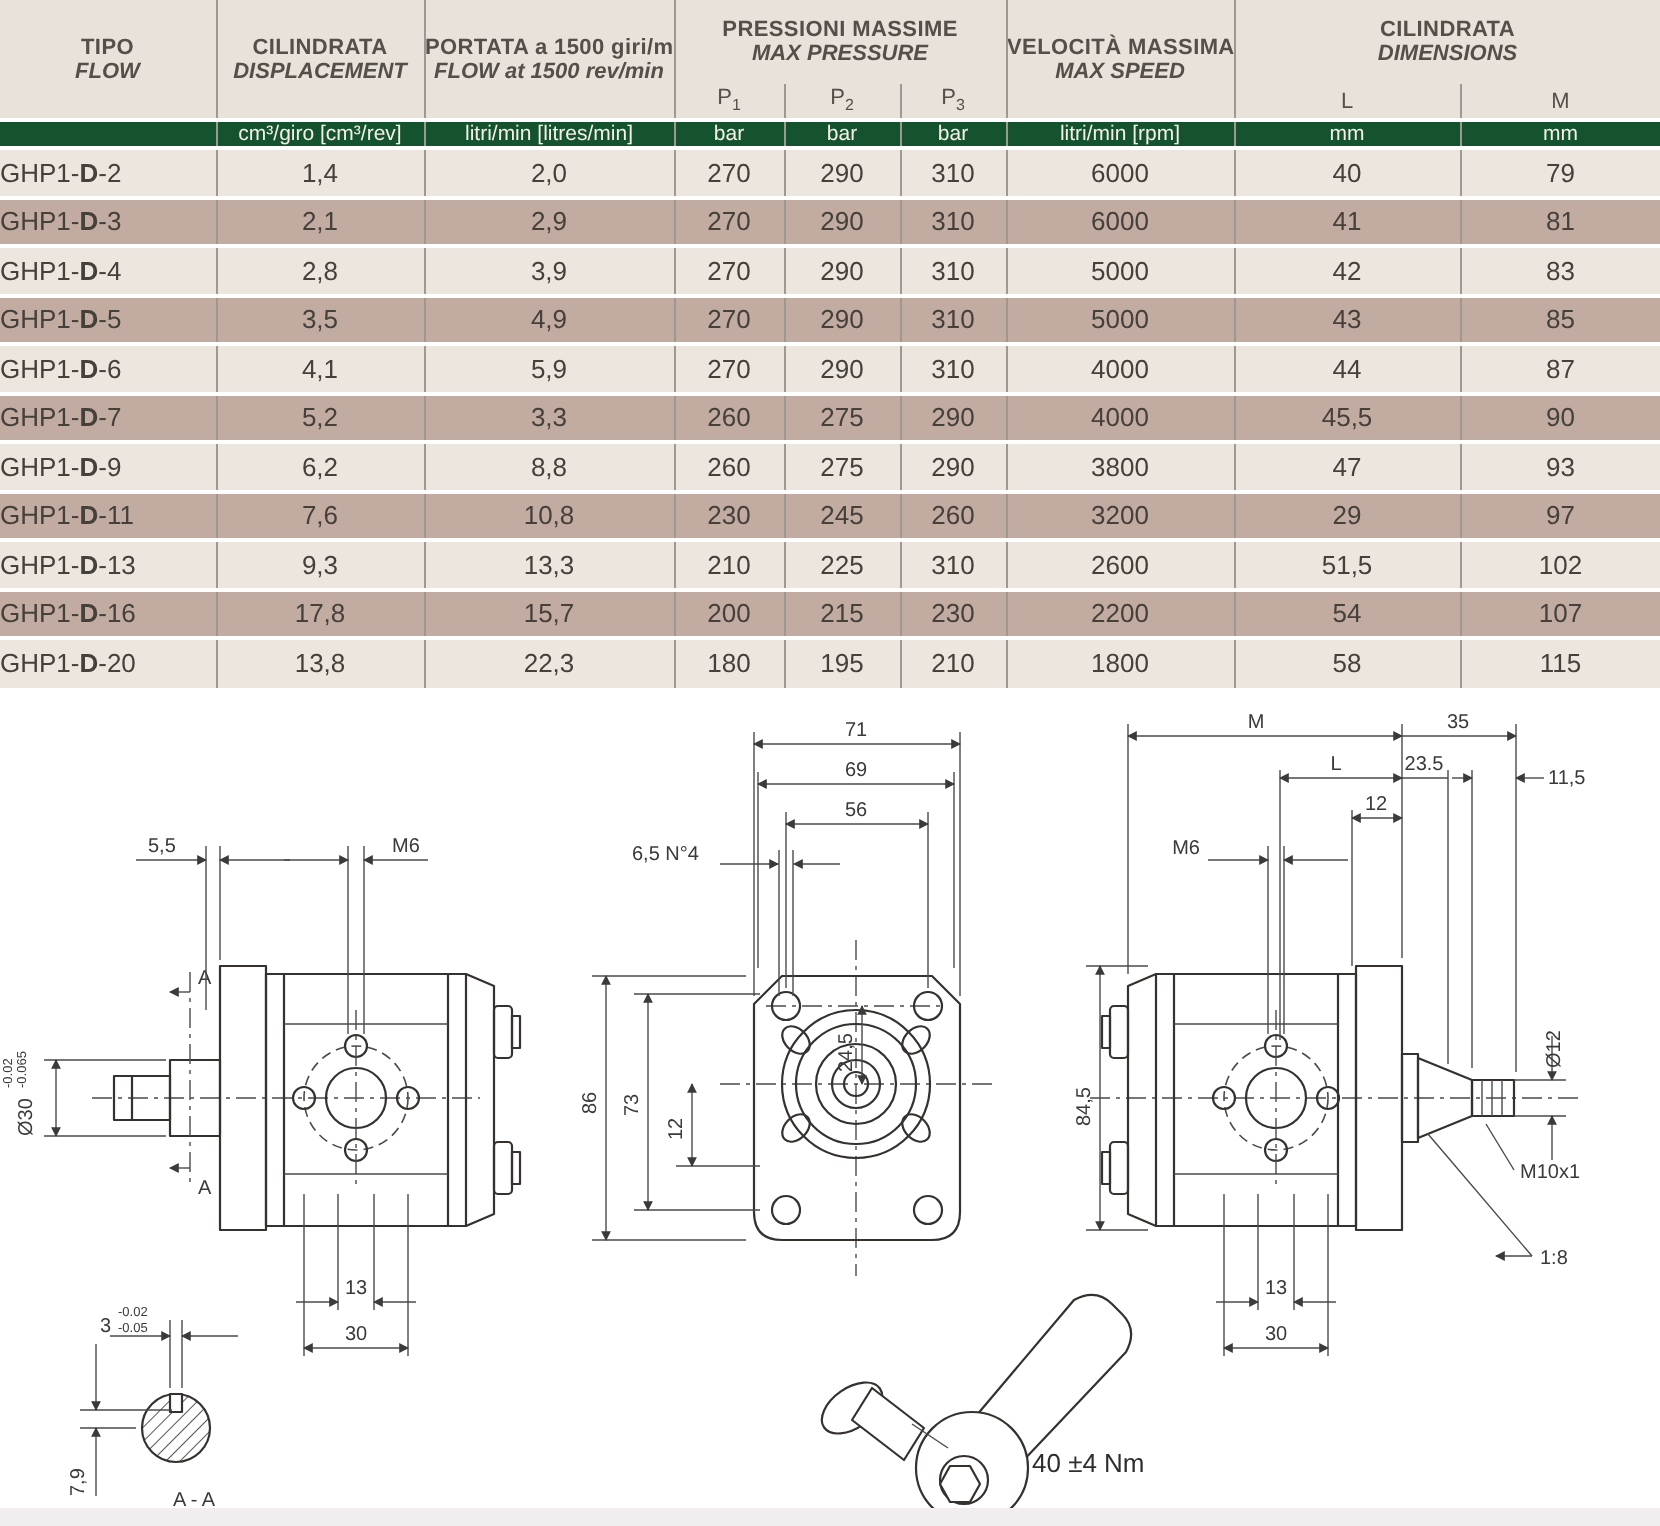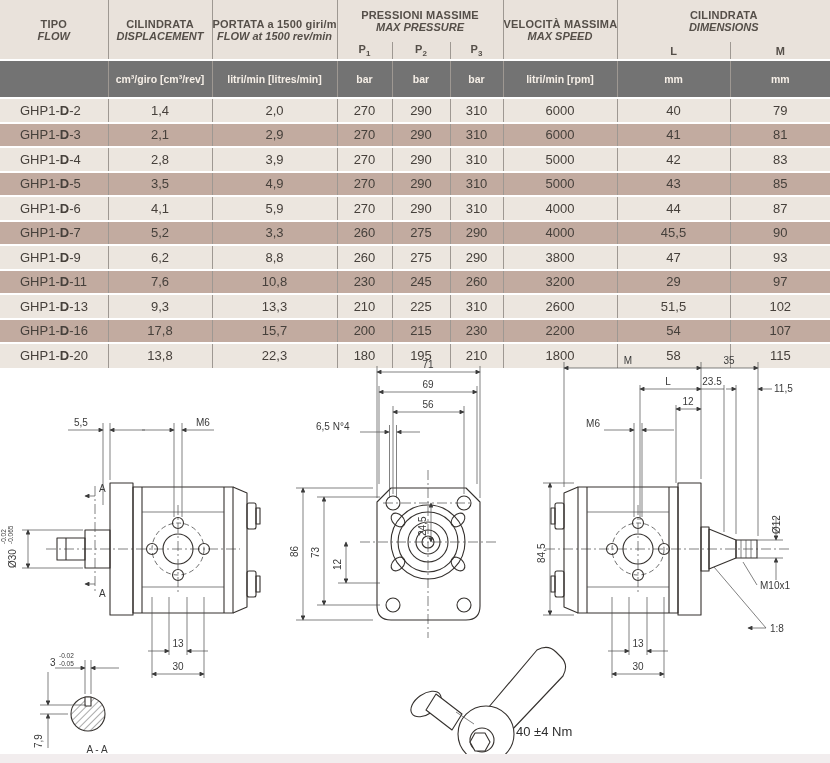--- a/index.html
+++ b/index.html
@@ -7,27 +7,27 @@
   body{width:830px;height:763px;background:#ffffff;font-family:"Liberation Sans",sans-serif;position:relative;overflow:hidden}
   table.spec{border-collapse:collapse;table-layout:fixed;width:830px}
   .spec th,.spec td{border-left:1px solid #9e9892;padding:0;text-align:center;vertical-align:middle;overflow:hidden;white-space:nowrap}
   .no-lb{border-left:none !important}
   thead th{background:#e9e2db;color:#554f49}
   .row-h1{height:42px}
   .row-h2{height:18px}
   .vt{vertical-align:top;padding-top:7px}
   .l1{font-size:11px;font-weight:bold;letter-spacing:.2px}
   .l2{font-size:11px;font-weight:bold;font-style:italic}
-  .sub{font-size:11px;font-weight:bold;color:#554f49}
+  .sub{font-size:11px;font-weight:normal;color:#554f49}
   .sub sub{font-size:8px}
-  .row-units th{background:#737373;color:#f6efe7;font-size:10.5px;font-weight:bold;height:38px;border-top:2px solid #fff;border-bottom:2px solid #fff}
+  .row-units th{background:#14532d;color:#f6efe7;font-size:10.5px;font-weight:normal;height:14px;border-top:2px solid #fff;border-bottom:2px solid #fff}
   tbody td{font-size:13px;color:#46403b;height:24.5px;border-top:2px solid #fff}
   tbody tr:nth-child(odd){background:#ece6df}
   tbody tr:nth-child(even){background:#c2aba0}
-  td.c-type{text-align:left;padding-left:20px}
+  td.c-type{text-align:left;}
   #drawing{position:absolute;left:0;top:355px}
   svg text{font-family:"Liberation Sans",sans-serif}
   .dt{font-size:10px;fill:#3a3a3a}
   .dts{font-size:6.5px;fill:#3a3a3a}
   .tm{text-anchor:middle}
   .te{text-anchor:end}
   .ol{fill:none;stroke:#35312e;stroke-width:1.1;stroke-linejoin:round}
   .olf{fill:#ffffff;stroke:#35312e;stroke-width:1.1;stroke-linejoin:round}
   .thin{fill:none;stroke:#4a4a4a;stroke-width:.7}
   .cl{fill:none;stroke:#4a4a4a;stroke-width:.7;stroke-dasharray:10 3 2 3}

